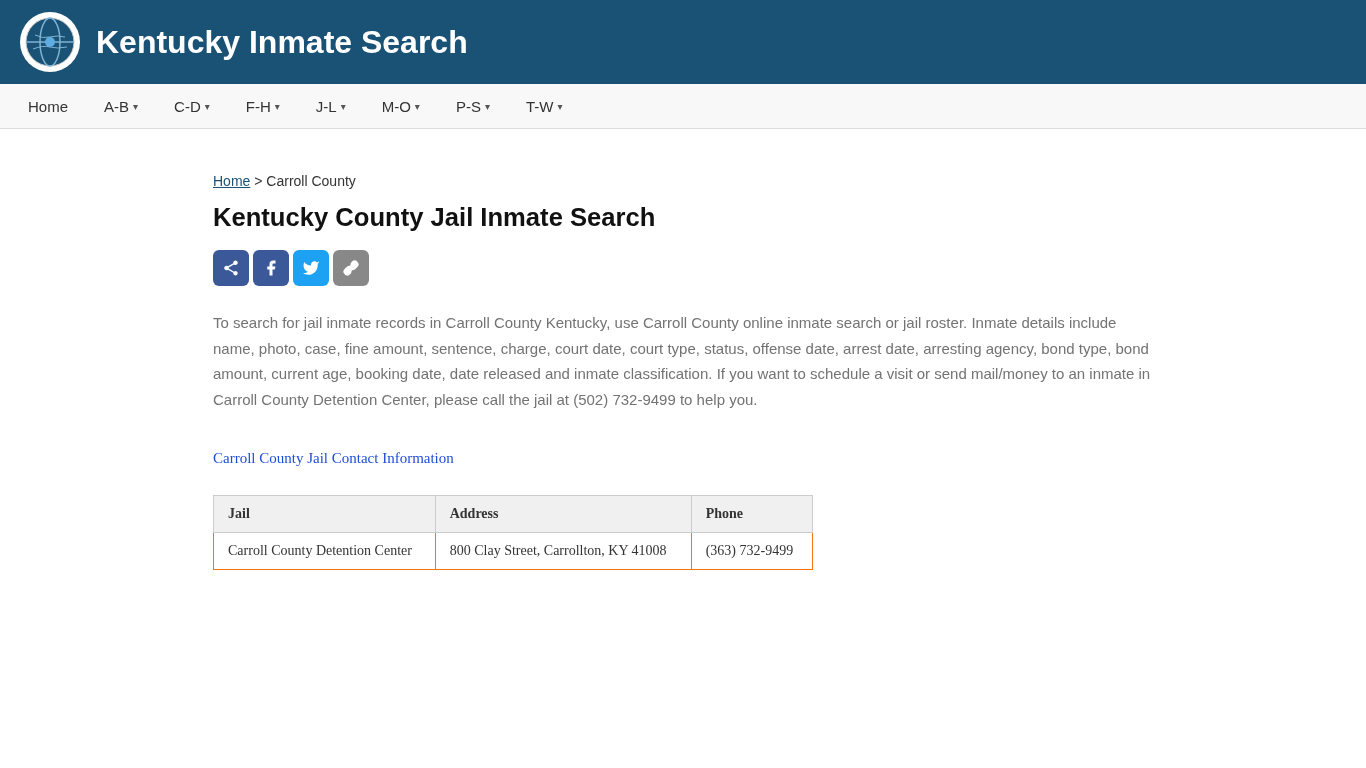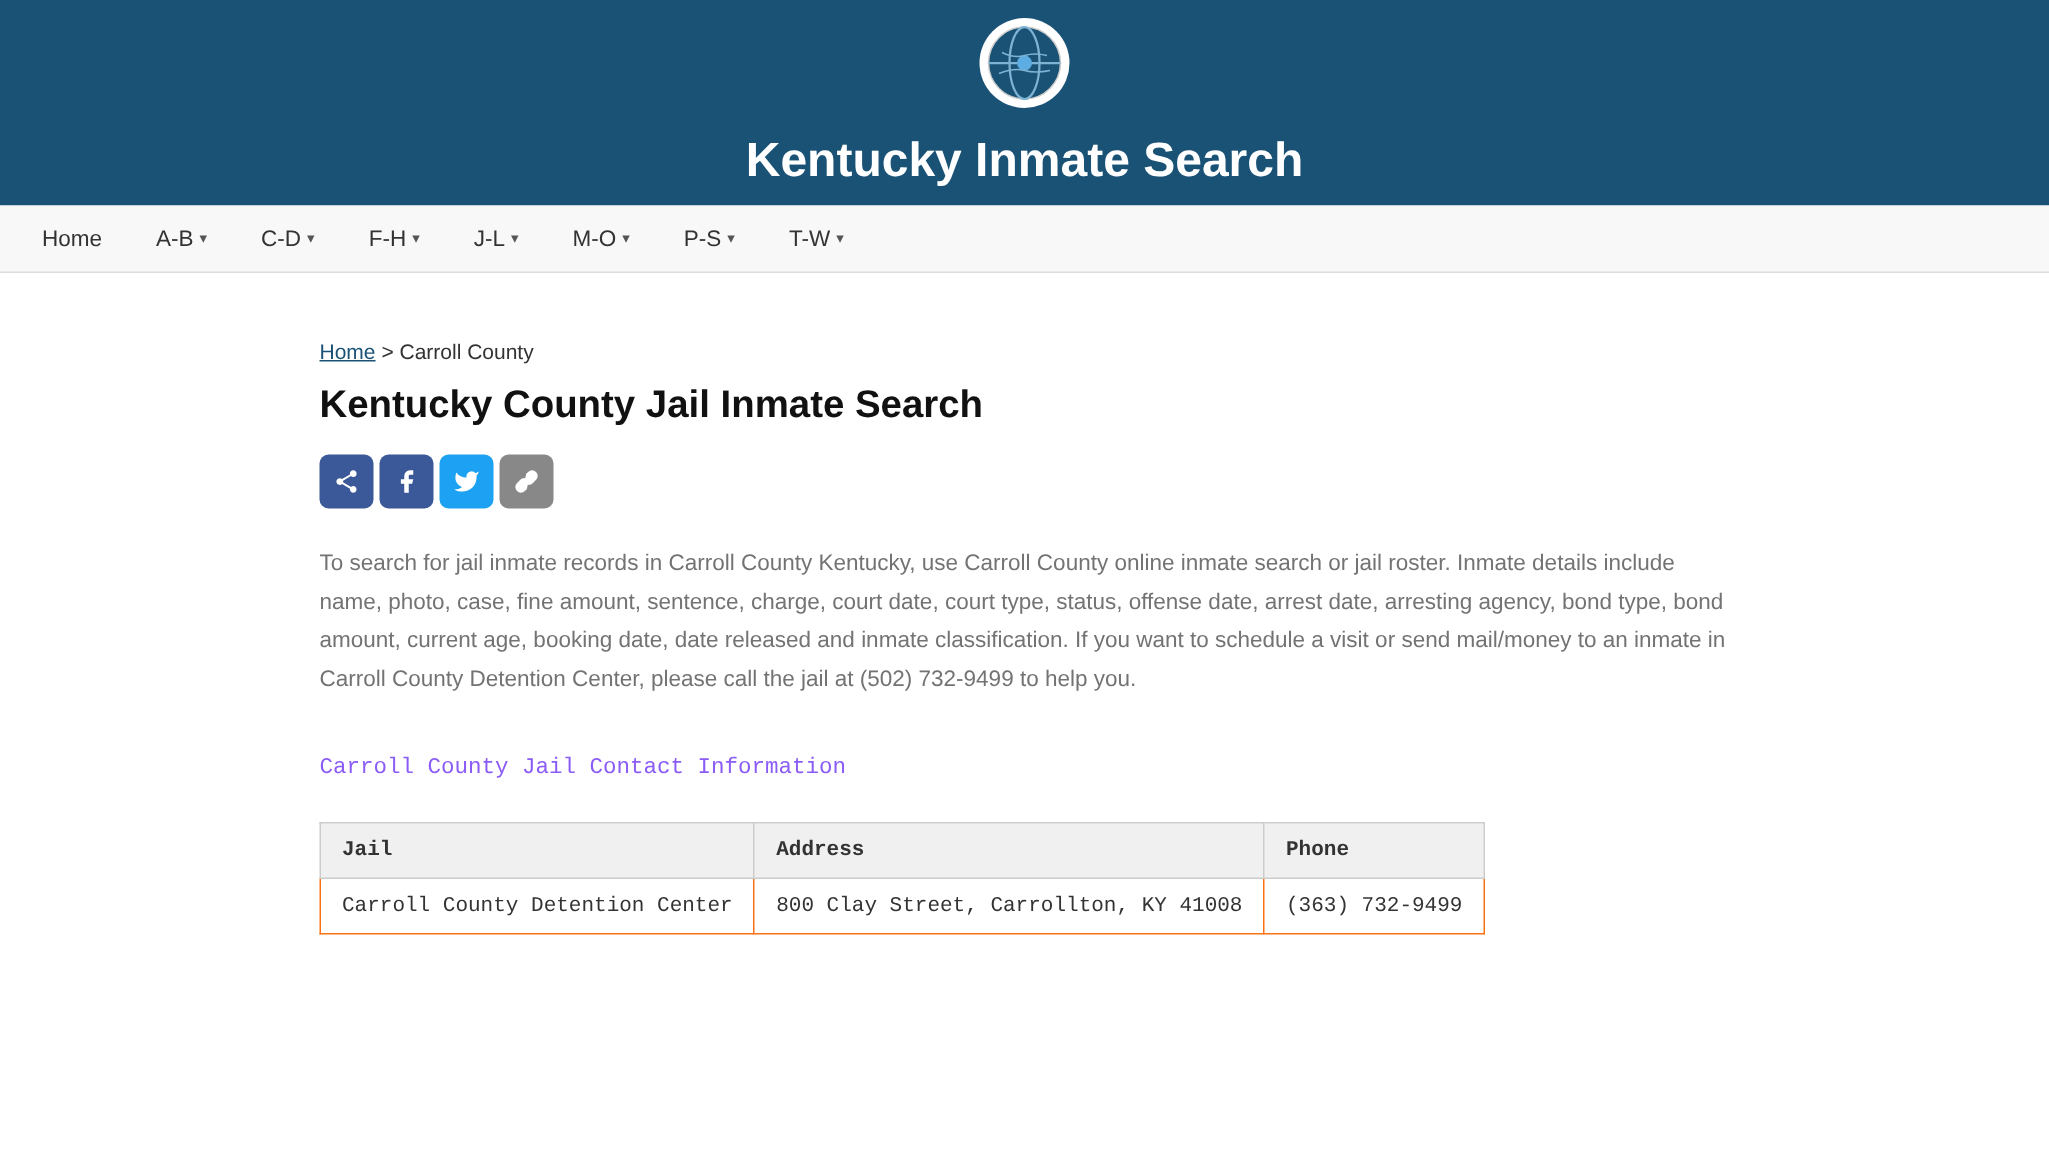--- a/index.html
+++ b/index.html
@@ -6,21 +6,20 @@
     body { font-family: Georgia, 'Times New Roman', serif; font-size: 16px; color: #333; background: #fff; }
 
     
     #header {
       background-color: #1a5276;
       padding: 12px 20px;
       display: flex;
       align-items: center;
       gap: 16px;
       min-height: 82px;
-      flex-direction: column;
     }
     #header-logo {
       width: 60px;
       height: 60px;
       border-radius: 50%;
       background: #fff;
       display: flex;
       align-items: center;
       justify-content: center;
       overflow: hidden;
@@ -117,32 +116,32 @@
     #description {
       font-family: Arial, sans-serif;
       font-size: 15px;
       line-height: 1.7;
       color: #737373;
       margin-bottom: 20px;
     }
 
     
     #contact-label {
-      font-family: Liberation Mono, monospace;
-      font-size: 15px;
-      color: #8b5cf6;
+      font-family: Liberation Serif, serif;
+      font-size: 15px;
+      color: #1d4ed8;
       margin-bottom: 10px;
     }
 
     
     #contact-table {
       border-collapse: collapse;
       width: auto;
       min-width: 600px;
-      font-family: Liberation Mono, monospace;
+      font-family: Liberation Serif, serif;
       font-size: 14px;
     }
     #contact-table th {
       background: #f0f0f0;
       border: 1px solid #ccc;
       padding: 10px 14px;
       text-align: left;
       font-weight: bold;
     }
     #contact-table td {

